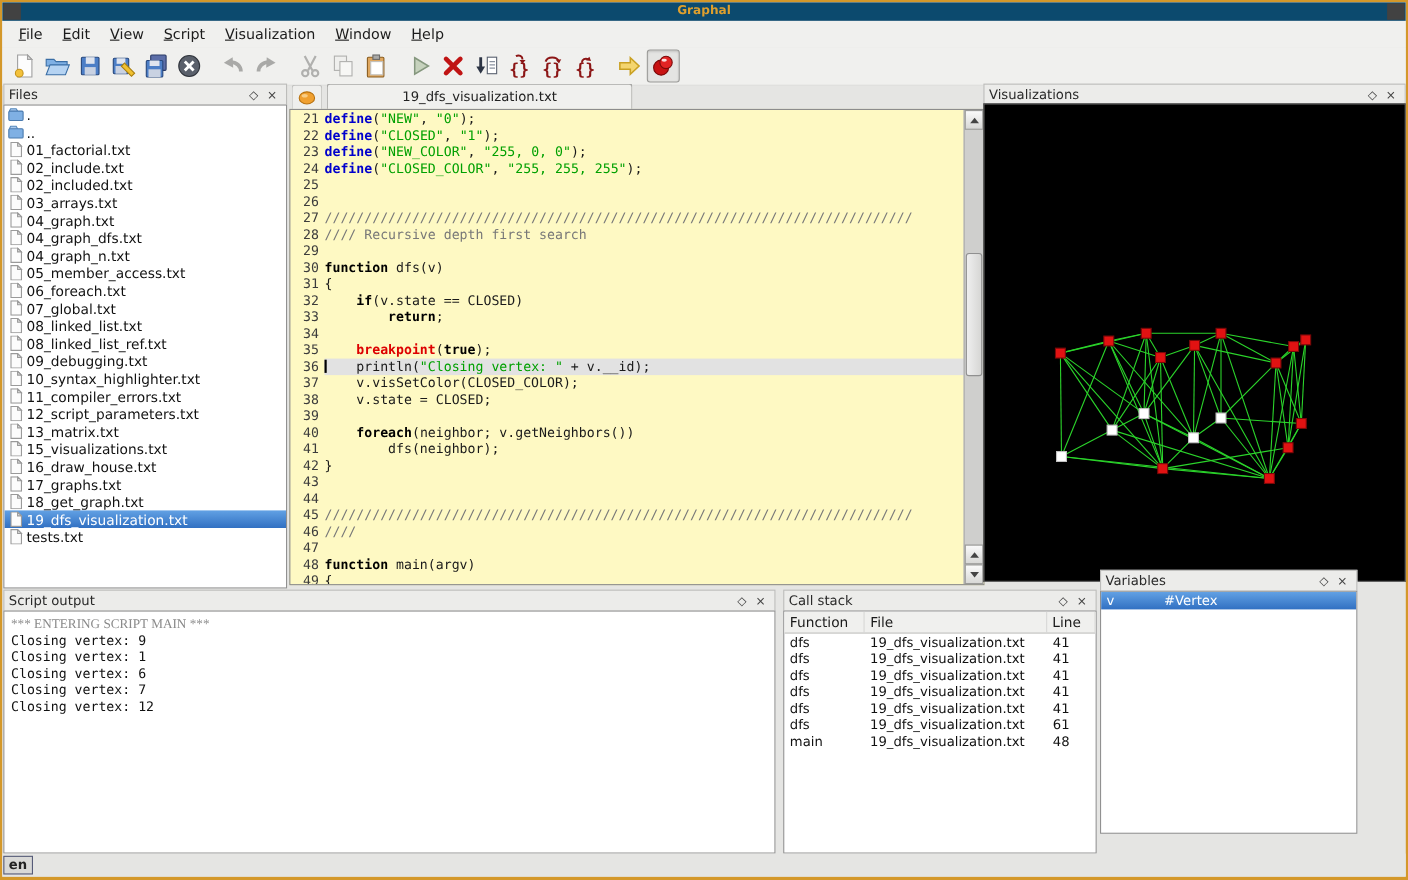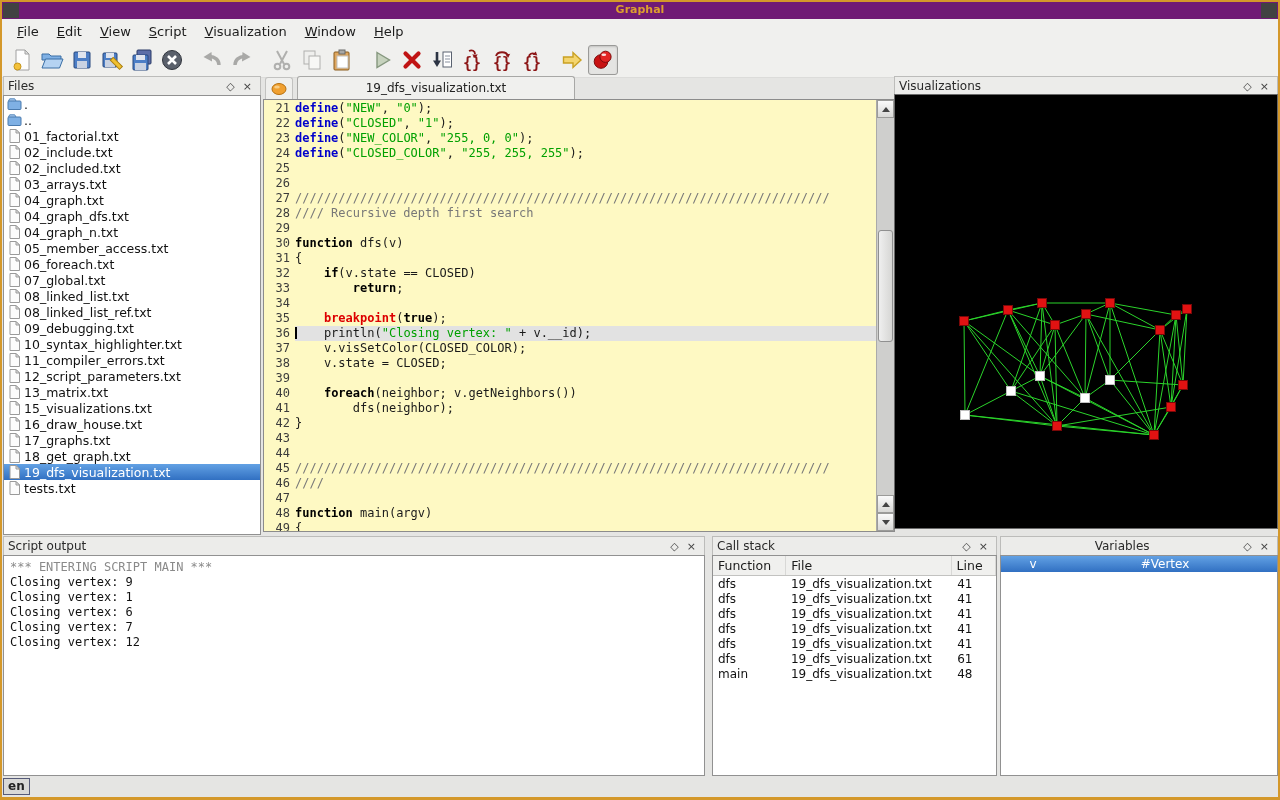--- a/index.html
+++ b/index.html
@@ -1,19 +1,19 @@
 <!DOCTYPE html>
 <html><head>
 <meta charset="utf-8">
 <style>
   html,body{margin:0;padding:0;}
   body{width:1280px;height:800px;font-family:"DejaVu Sans",sans-serif;background:#e5e5e3;}
   .app{position:relative;width:1276px;height:795px;border:2px solid #d4982a;border-bottom-width:3px;background:#e5e5e3;overflow:hidden;}
   
-  .titlebar{position:absolute;top:0;left:0;right:0;height:17px;background:#701a75;}
+  .titlebar{position:absolute;top:0;left:0;right:0;height:17px;background:#0c4a6e;}
   .tb-btn{position:absolute;top:1px;width:16px;height:15px;background:#424242;}
   .tb-btn.left{left:1px;} .tb-btn.right{right:1px;}
   .tb-title{position:absolute;left:0;right:0;top:1px;text-align:center;color:#de9f2e;font-weight:bold;font-size:11px;}
   
   .menubar{position:absolute;top:17px;left:0;right:0;height:24px;background:#f0f0ee;display:flex;align-items:center;padding-left:6px;}
   .menu-item{padding:3px 9px;font-size:13px;color:#1c1c1c;}
   
   .toolbar{position:absolute;top:41px;left:0;right:0;height:34px;background:#f0f0ee;display:flex;align-items:center;padding-left:6px;border-bottom:1px solid #dcdcda;}
   .tool{width:28px;height:28px;display:flex;align-items:center;justify-content:center;margin-right:2px;}
   .tool.gap{margin-left:10px;}
@@ -48,21 +48,21 @@
   .sb{position:absolute;top:0;bottom:0;right:0;width:17px;background:#cfcfcd;border-left:1px solid #aaa;}
   .sb-btn{height:16px;background:linear-gradient(#fafafa,#d8d8d6);border:1px solid #9b9b99;display:flex;align-items:center;justify-content:center;}
   .arr-up{width:0;height:0;border-left:4px solid transparent;border-right:4px solid transparent;border-bottom:5px solid #444;}
   .arr-dn{width:0;height:0;border-left:4px solid transparent;border-right:4px solid transparent;border-top:5px solid #444;}
   .sb-thumb{position:absolute;left:1px;right:1px;top:130px;height:110px;background:linear-gradient(90deg,#efefef,#d6d6d4);border:1px solid #909090;border-radius:3px;}
   .sb-bottom{position:absolute;bottom:0;left:0;right:0;}
   
   .viz-canvas{position:absolute;left:0;right:0;top:18px;bottom:0;background:#000;border:1px solid #6a6a6a;}
   
   .out-line{font-family:"DejaVu Sans Mono",monospace;font-size:12px;line-height:15px;color:#111;white-space:pre;}
-  .out-line.muted{color:#8a8a8a;}
+  .out-line.muted{color:#8a8a8a;font-family:Liberation Serif, serif;}
   
   .tbl-head{display:flex;height:19px;background:#f0f0ee;border-bottom:1px solid #c2c2c0;align-items:center;font-size:12.5px;color:#1a1a1a;}
   .tbl-head .hc{padding-left:5px;height:100%;display:flex;align-items:center;border-right:1px solid #d8d8d6;}
   .tbl-row{display:flex;height:15px;font-size:12px;color:#111;align-items:center;}
   .tbl-row .tc{padding-left:5px;white-space:nowrap;overflow:hidden;}
   .tbl-row.selected{background:linear-gradient(#62a1e4,#3170c2);color:#fff;}
   
   .statusbar{position:absolute;left:0;right:0;top:774px;height:21px;background:#e5e5e3;}
   .kbd-ind{position:absolute;left:1px;bottom:2px;font-size:12px;font-weight:bold;color:#222;background:#d9d9d7;border:1px solid #565b78;padding:0 4px;line-height:15px;}
 </style>
@@ -632,21 +632,21 @@
           <div class="tc" style="width:40px">61</div>
         </div>
         <div class="tbl-row">
           <div class="tc" style="width:70px">main</div>
           <div class="tc" style="width:166px">19_dfs_visualization.txt</div>
           <div class="tc" style="width:40px">48</div>
         </div>
       </div>
   </div>
 
-  <div class="panel" style="left:998px;top:534px;width:278px;height:240px;text-align:center;">
+  <div class="panel" style="left:998px;top:516px;width:234px;height:240px;">
     <div class="panel-header">
       <span class="panel-title">Variables</span>
       <span class="ph-btn">◇</span>
       <span class="ph-btn">×</span>
     </div>
     <div class="panel-body" style="top:19px;" id="variables">
         <div class="tbl-row selected" style="height: 16px;">
           <div class="tc" style="width:54px">v</div>
           <div class="tc" style="width:200px">#Vertex</div>
         </div>

